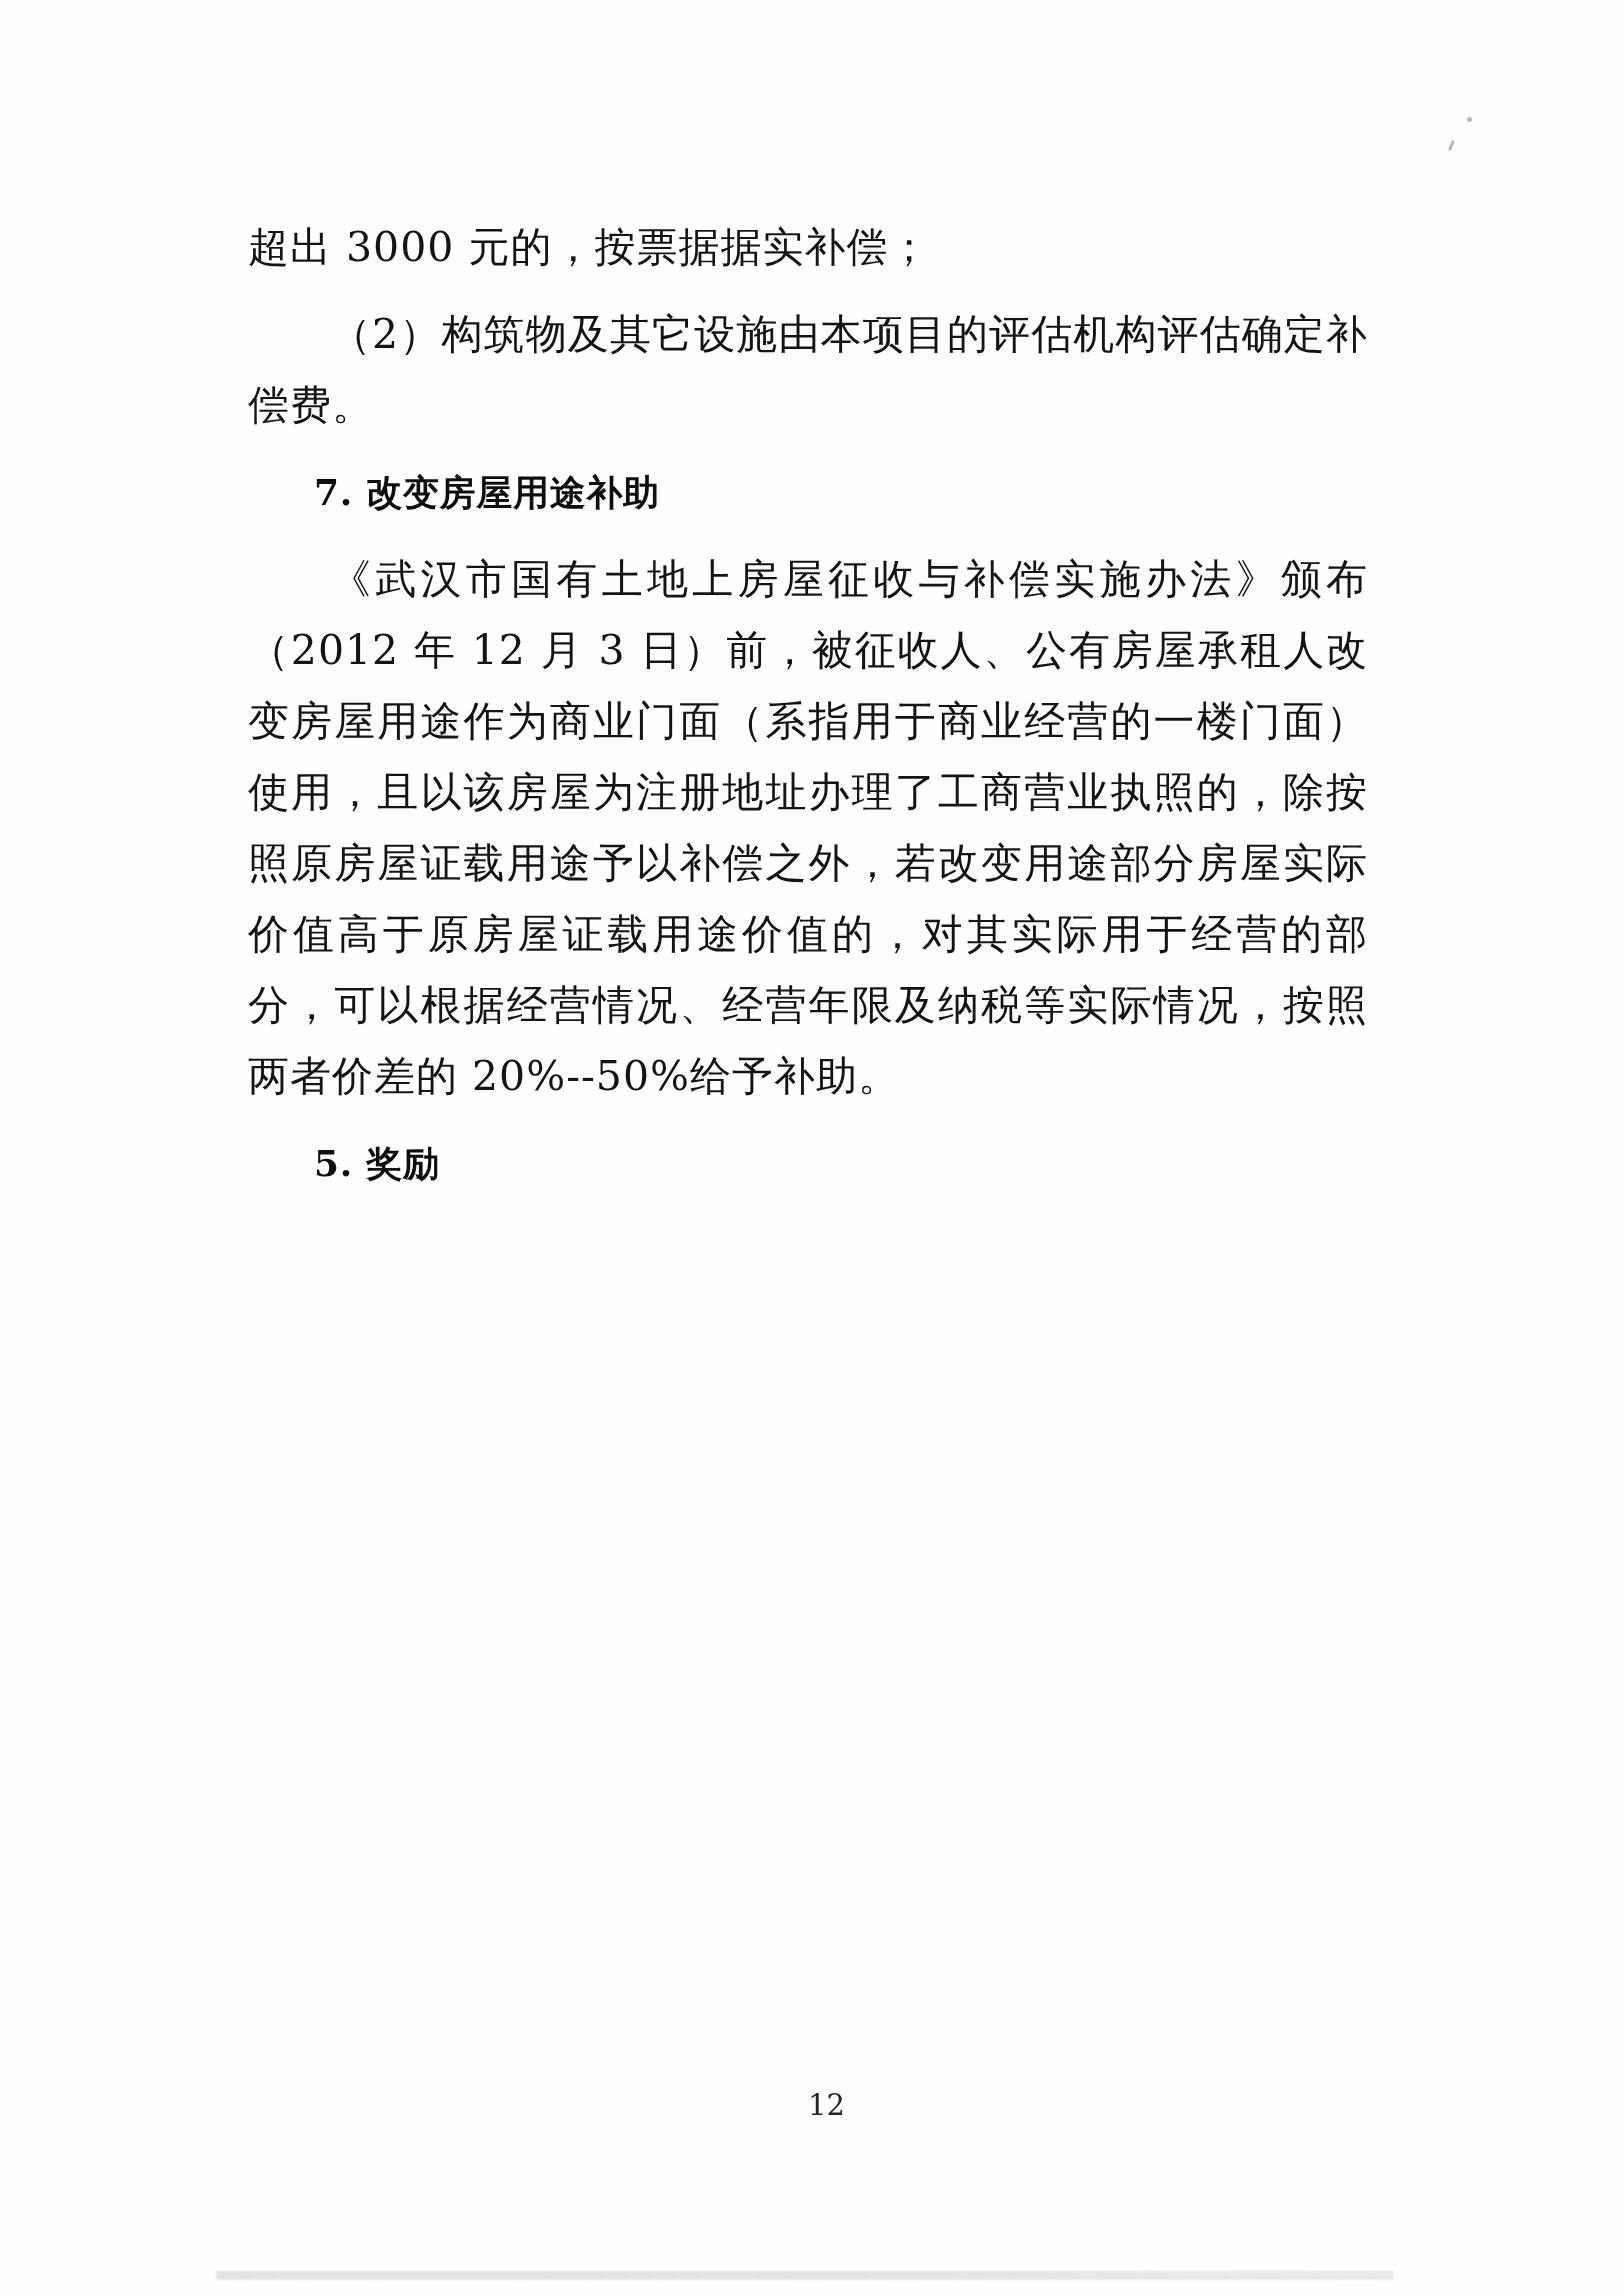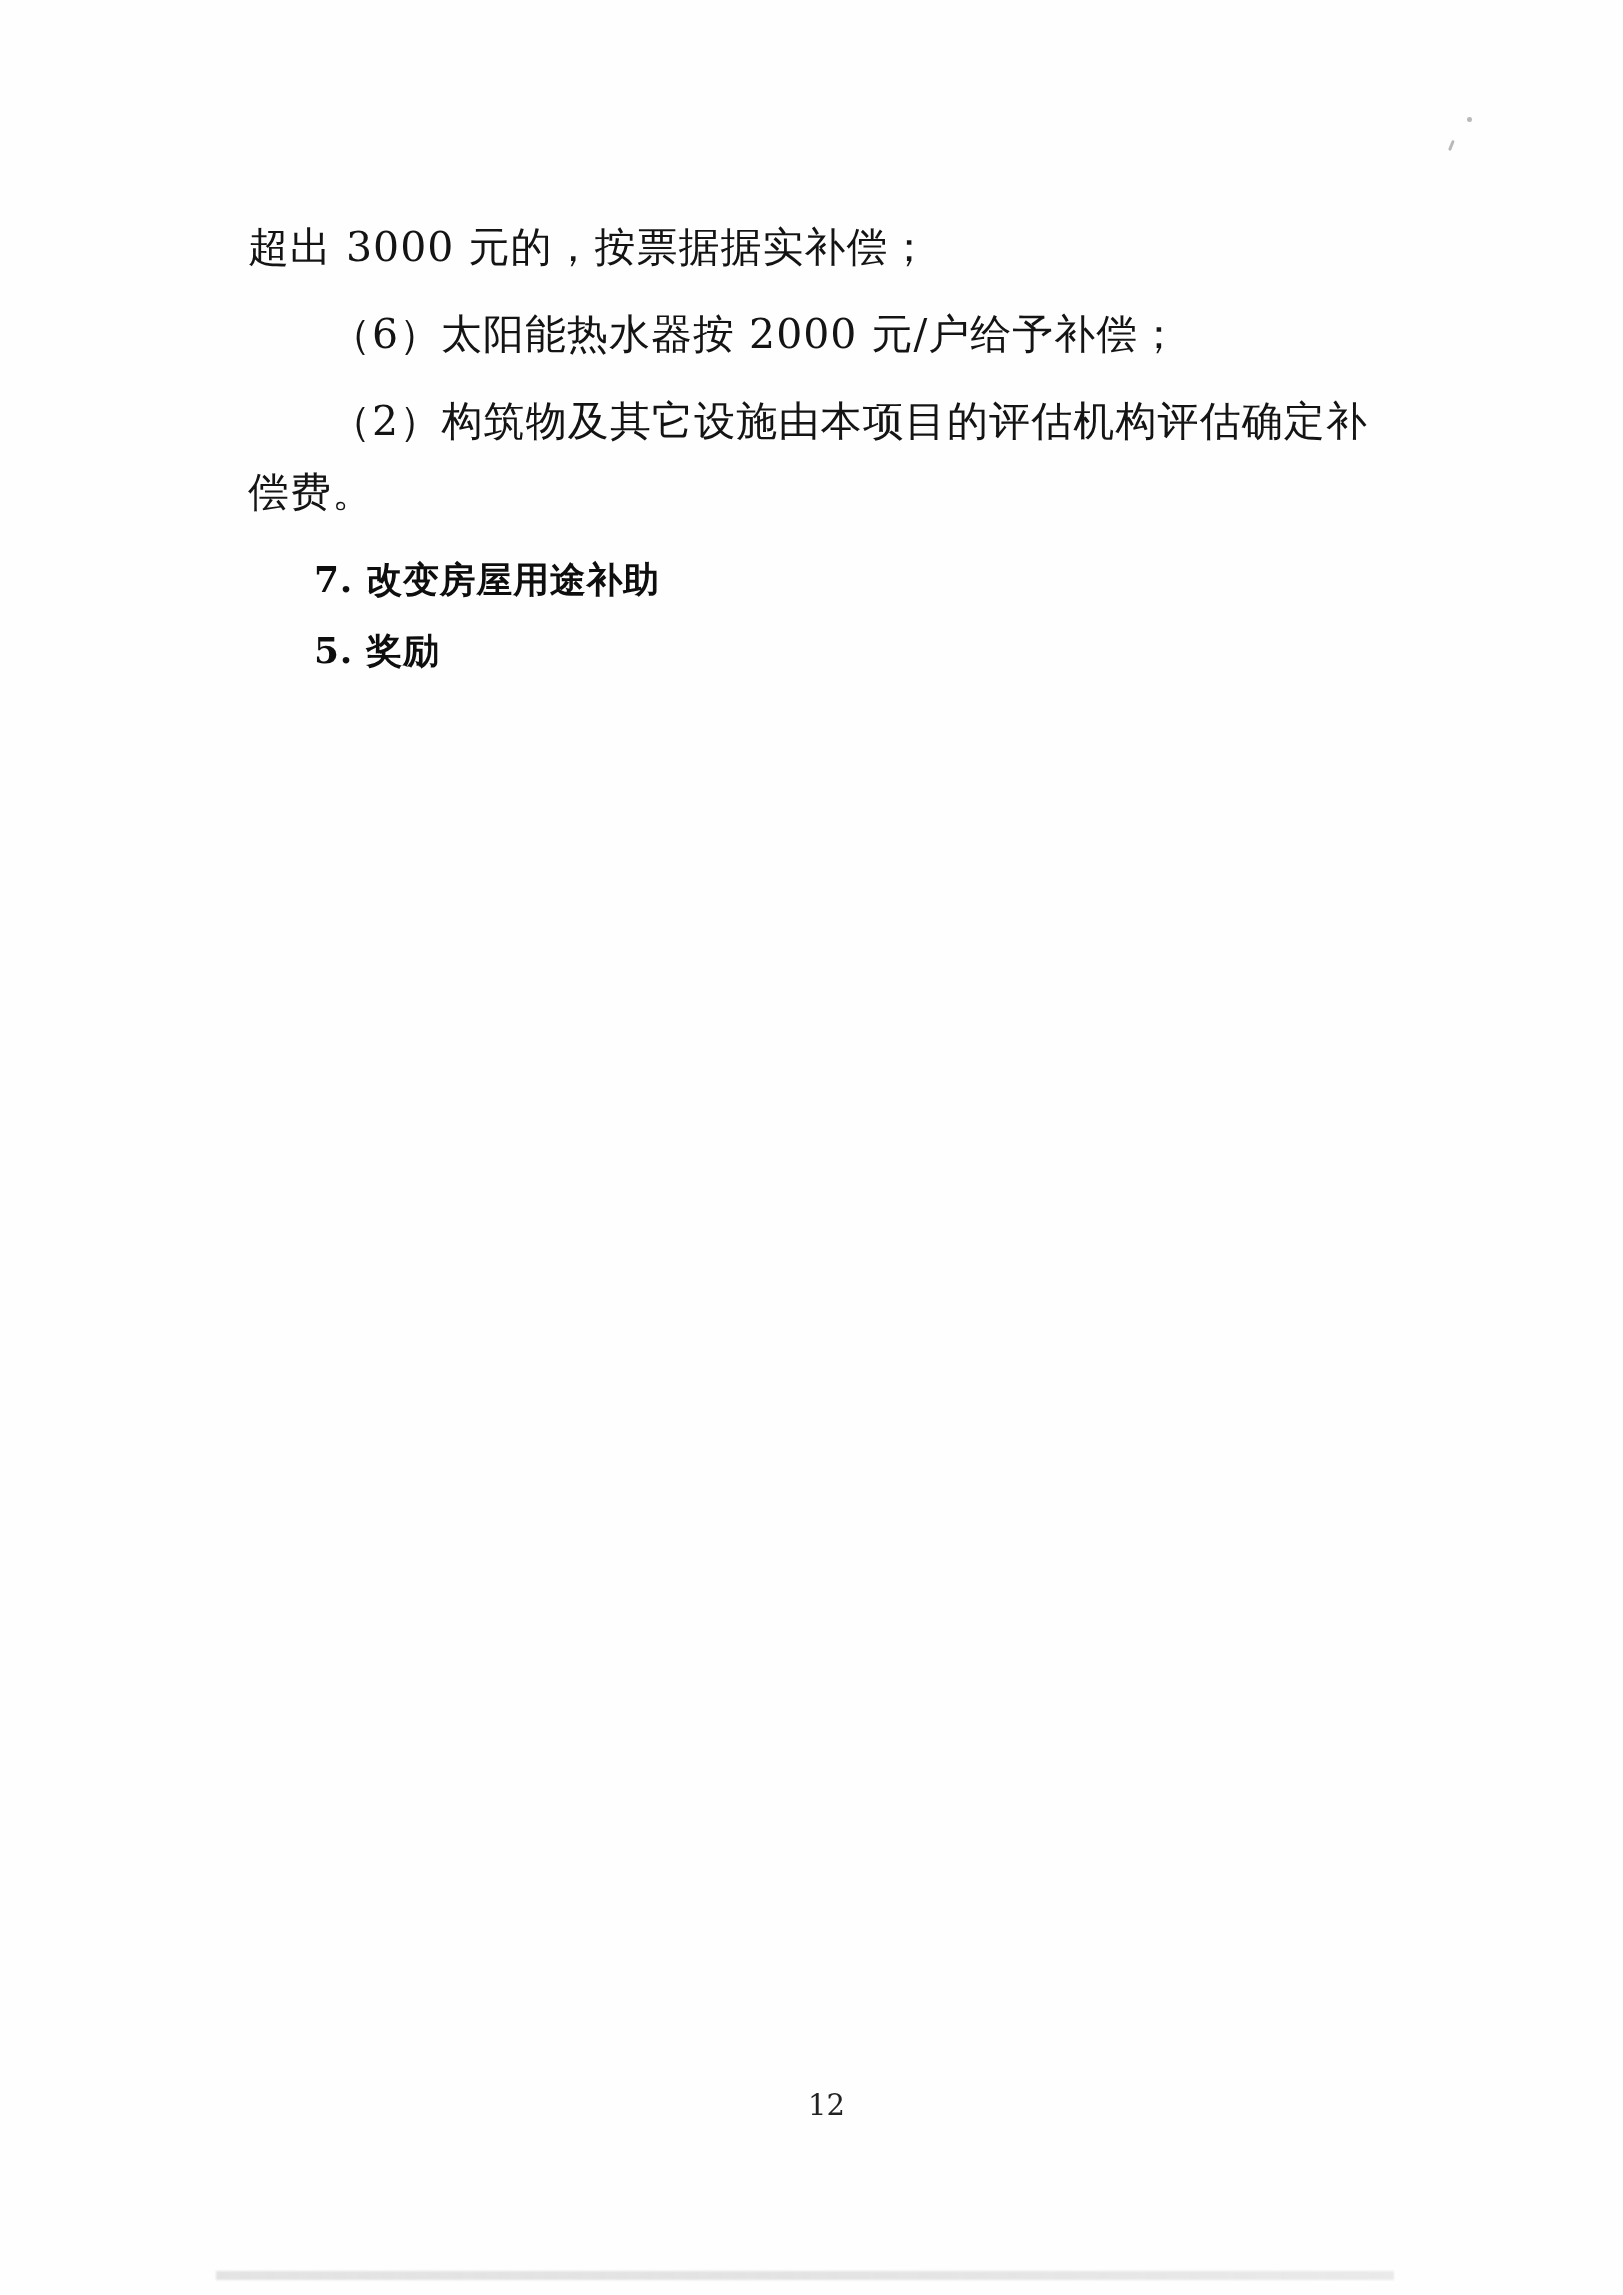--- a/index.html
+++ b/index.html
@@ -84,27 +84,27 @@
 
 <div class="page">
 
   <span class="speck speck-a"></span>
   <span class="speck speck-b"></span>
 
   <div class="content">
 
     <p class="body-line block">超出 3000 元的，按票据据实补偿；</p>
 
-    <p class="body-line indent block">（6）太阳能热水器按 2000 元/户给予补偿；</p>
 
 
     <p class="body-line indent block">（2）构筑物及其它设施由本项目的评估机构评估确定补偿费。</p>
 
     <h3 class="section-heading">7. 改变房屋用途补助</h3>
 
+    <p class="body-line indent block">《武汉市国有土地上房屋征收与补偿实施办法》颁布（2012 年 12 月 3 日）前，被征收人、公有房屋承租人改变房屋用途作为商业门面（系指用于商业经营的一楼门面）使用，且以该房屋为注册地址办理了工商营业执照的，除按照原房屋证载用途予以补偿之外，若改变用途部分房屋实际价值高于原房屋证载用途价值的，对其实际用于经营的部分，可以根据经营情况、经营年限及纳税等实际情况，按照两者价差的 20%--50%给予补助。</p>
 
     <h3 class="section-heading">5. 奖励</h3>
 
 
   </div>
 
   <div class="page-number">12</div>
 
   <div class="bottom-shade"></div>
 

